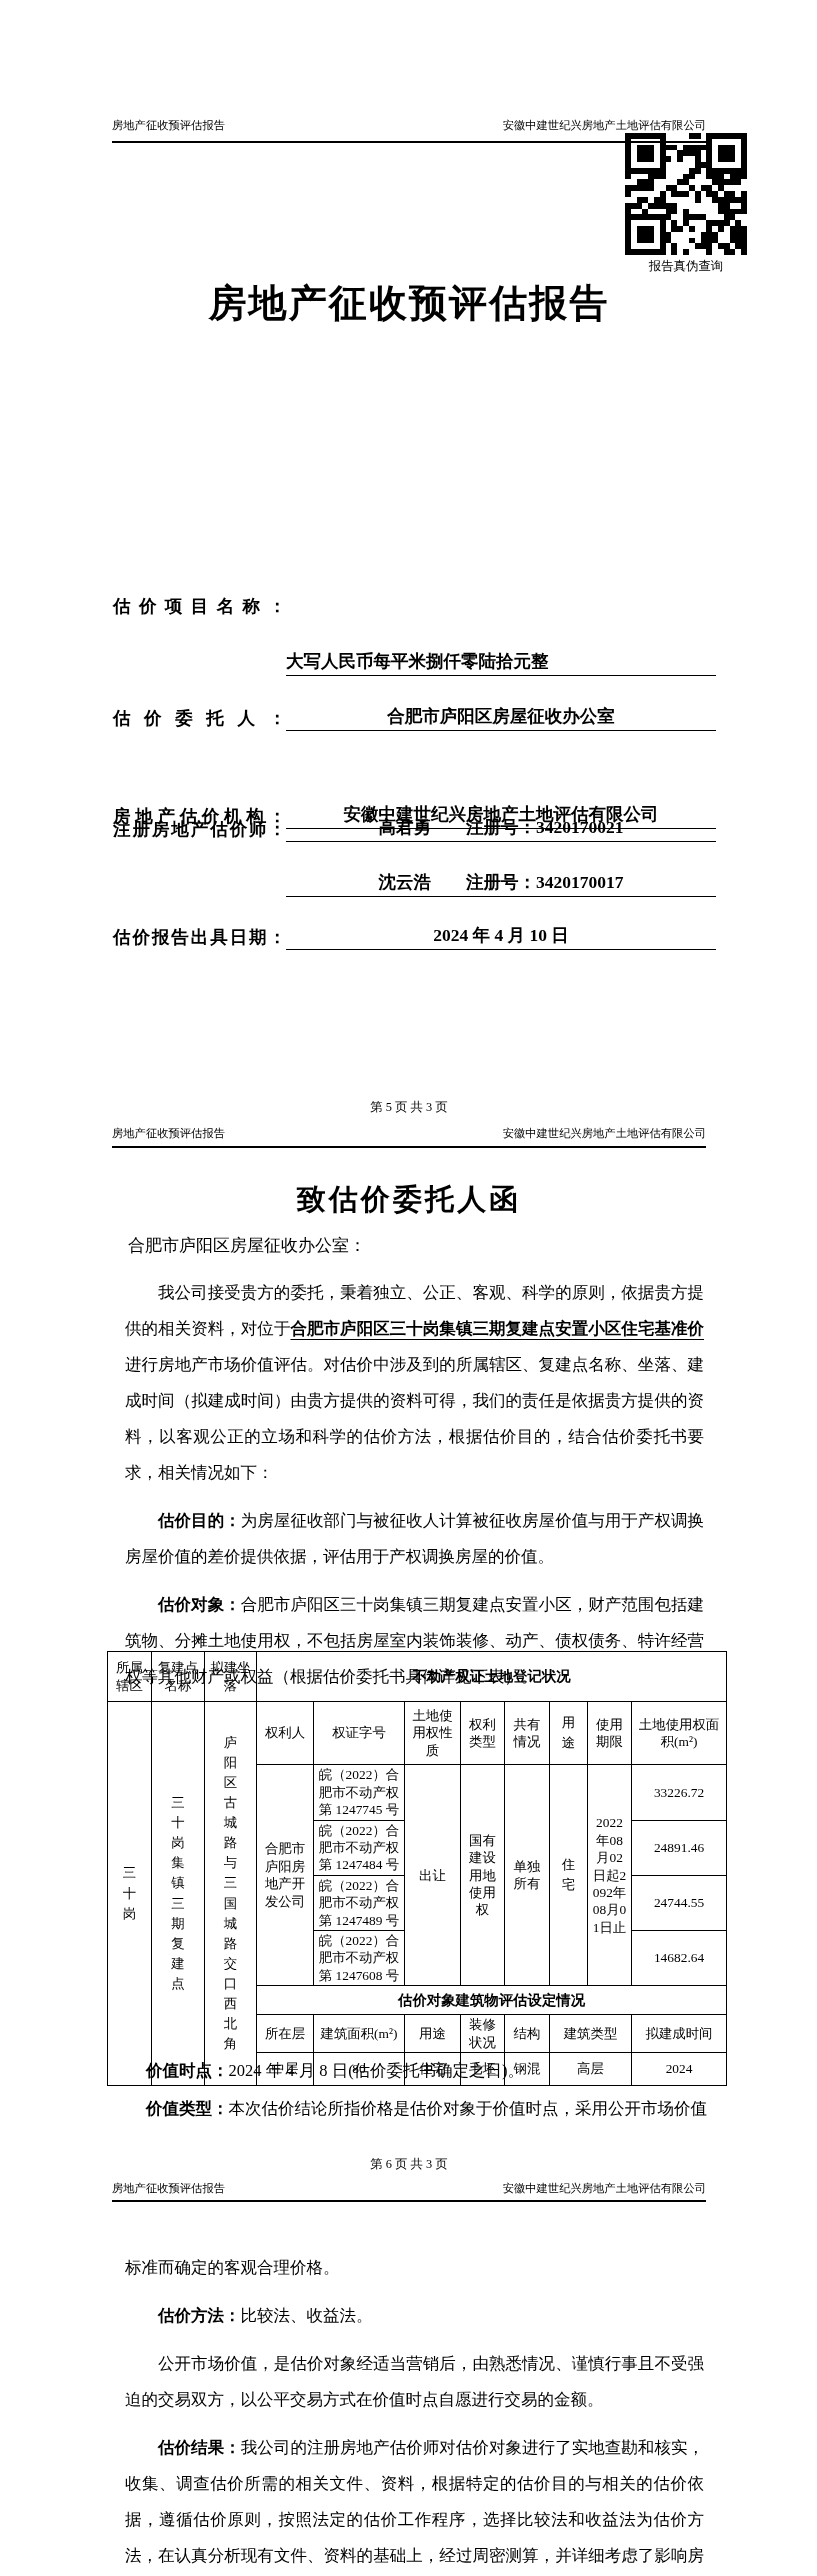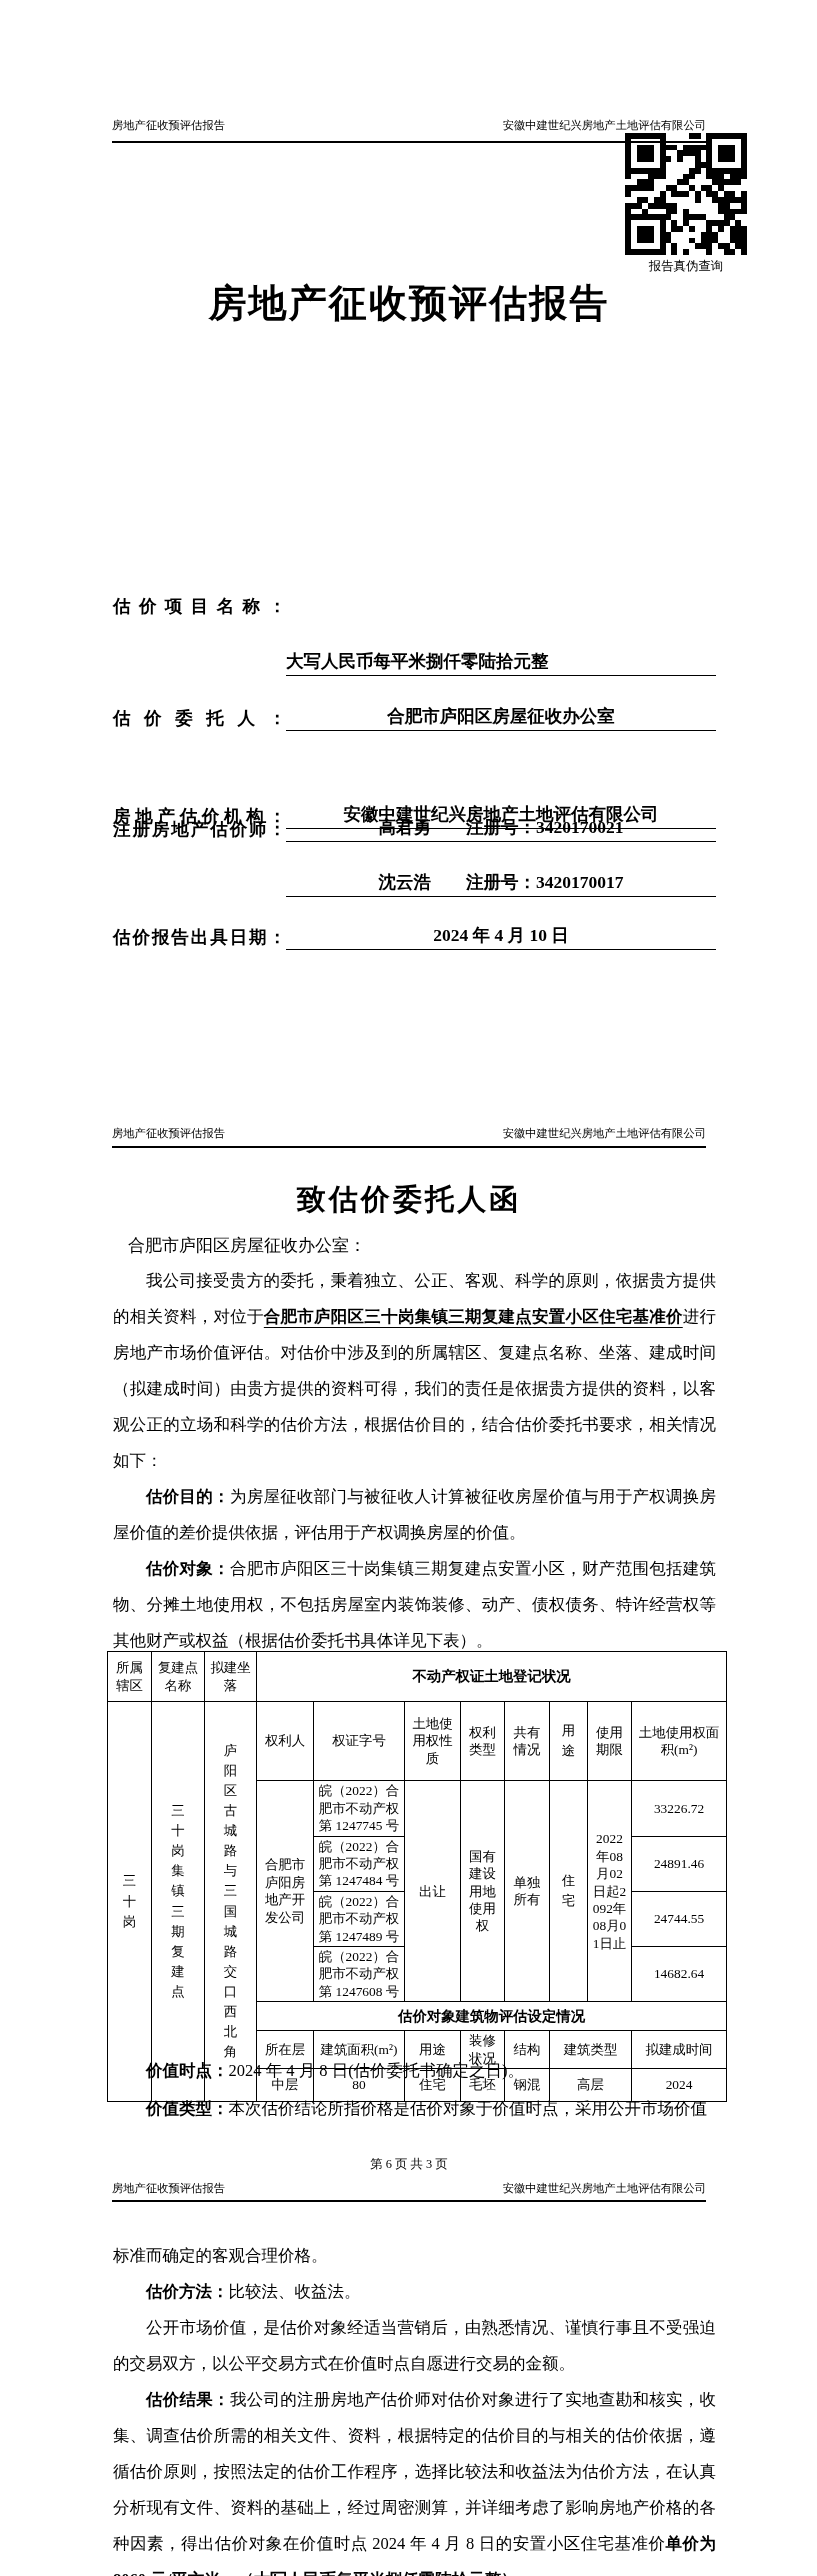--- a/index.html
+++ b/index.html
@@ -26,34 +26,34 @@
   .ival{flex:1;text-align:center;border-bottom:1.5px solid #000;padding-bottom:1px;white-space:nowrap;}
   .ival.left{text-align:left;}
   
   .pfooter{position:absolute;left:0;width:100%;text-align:center;font-size:12.4px;}
   
   .ltitle{position:absolute;left:0;width:100%;text-align:center;
           font-size:29px;font-weight:bold;letter-spacing:3.1px;}
   .salut{position:absolute;left:128px;font-size:17px;}
   .flow{position:absolute;left:113px;width:603px;font-size:16.5px;line-height:36px;
         text-align:justify;}
-  .flow p{margin:0;text-indent:33px;}
+  .flow p{margin:12px;text-indent:33px;}
   .flow p.noindent{text-indent:0;}
   .b{font-weight:bold;}
   .bu{font-weight:bold;text-decoration:underline;text-underline-offset:4.6px;text-decoration-thickness:1px;}
   .line{position:absolute;left:113px;width:603px;font-size:16.5px;line-height:36px;text-align:justify;}
   .line .ind{display:inline-block;width:33px;}
   
   table.t{position:absolute;left:107px;top:1651px;border-collapse:collapse;table-layout:fixed;
           width:618px;font-size:13.4px;}
   table.t td{border:1px solid #000;text-align:center;vertical-align:middle;
              padding:1px 1.5px;word-break:break-all;line-height:1.3;}
   .vtxt{width:1.15em;margin:0 auto;line-height:1.5;}
   .w2{width:2.3em;margin:0 auto;}
-  .w3{width:3.4em;margin:12px auto;}
+  .w3{width:3.4em;margin:4px auto;}
   .tbold{font-weight:bold;font-size:14.4px;}
 </style>
 </head>
 <body>
 
 <div class="page">
 
   <div class="hdr" style="top:118px">
     <span>房地产征收预评估报告</span>
     <span>安徽中建世纪兴房地产土地评估有限公司</span>
@@ -331,20 +331,21 @@
   </div>
   <div class="irow" style="top:870px">
     <span class="ilabel"></span>
     <span class="ival">沈云浩　　注册号：3420170017</span>
   </div>
   <div class="irow" style="top:923px">
     <span class="ilabel">估价报告出具日期：</span>
     <span class="ival">2024 年 4 月 10 日</span>
   </div>
 
+  <div class="pfooter" style="top:1099px">第 5 页 共 3 页</div>
 
   <div class="hdr" style="top:1126px;padding-bottom:5.2px">
     <span>房地产征收预评估报告</span>
     <span>安徽中建世纪兴房地产土地评估有限公司</span>
   </div>
 
   <div class="ltitle" style="top:1180px">致估价委托人函</div>
   <div class="salut" style="top:1234px">合肥市庐阳区房屋征收办公室：</div>
 
   <div class="flow" style="top:1263px">

